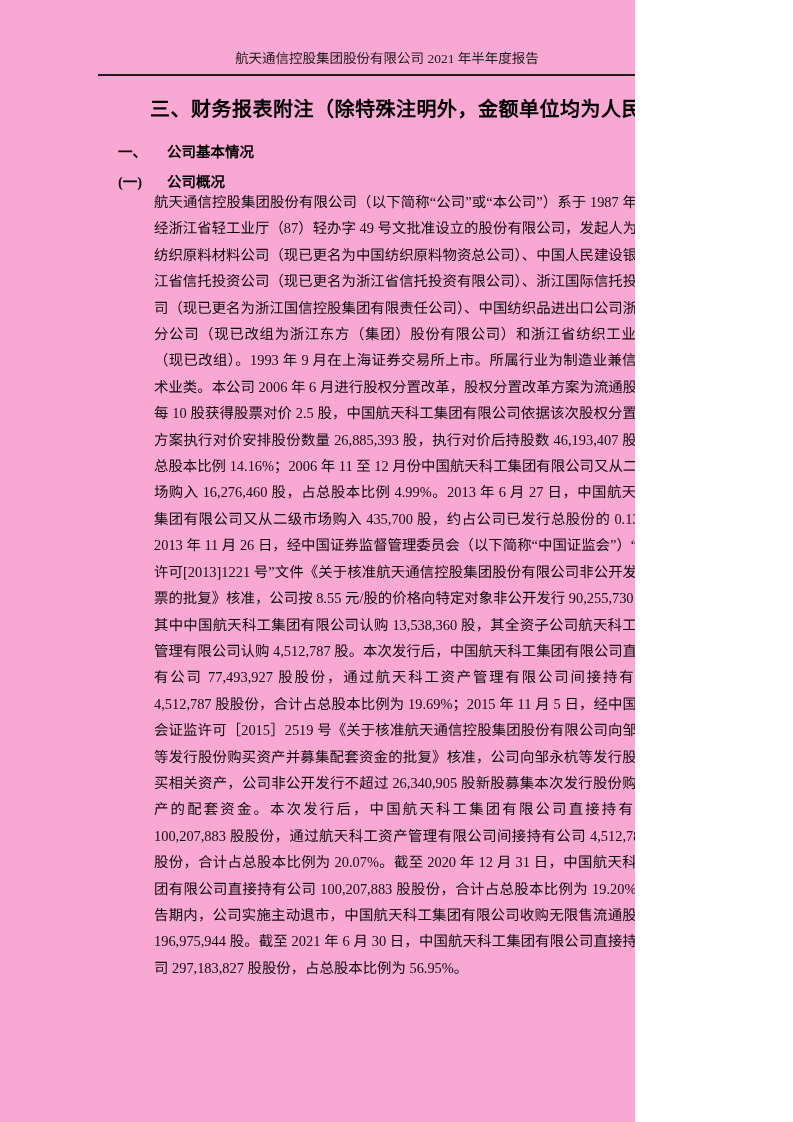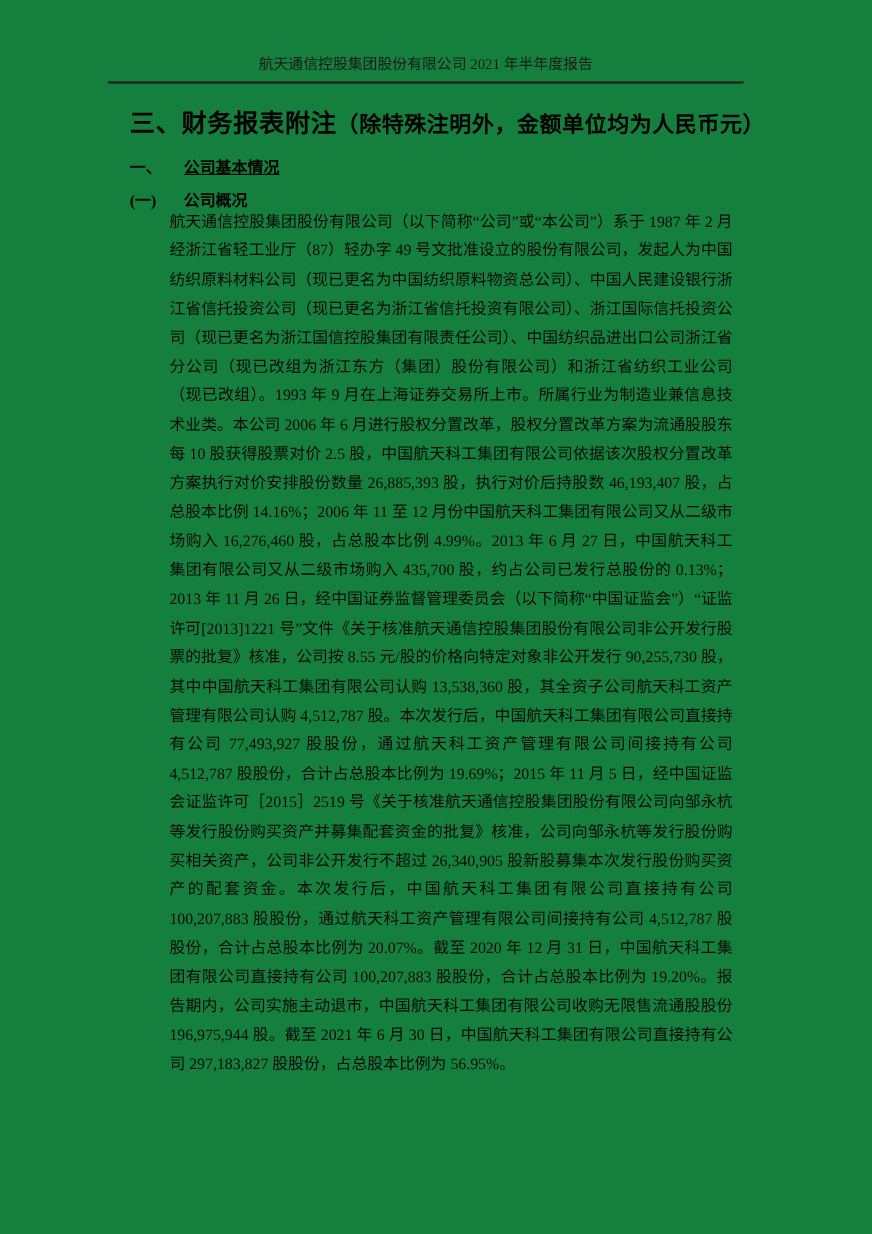--- a/index.html
+++ b/index.html
@@ -2,23 +2,23 @@
 <html lang="zh-CN"><head>
 <meta charset="utf-8">
 <style>
   html, body {
     margin: 0;
     padding: 0;
     background: #ffffff;
   }
   .page {
     position: relative;
-    width: 793px;
+    width: 635px;
     height: 1122px;
-    background: #15803d;
+    background: #f9a8d4;
     font-family: "Liberation Serif", "DejaVu Serif", serif;
     color: #111111;
     overflow: hidden;
   }
   
   .doc-header {
     position: absolute;
     left: 98px;
     top: 50px;
     width: 578px;
@@ -33,41 +33,42 @@
   .section-title {
     position: absolute;
     left: 118px;
     top: 93px;
     width: 560px;
     font-weight: bold;
     color: #000000;
     white-space: nowrap;
   }
   .section-title .big {
-    font-size: 23px;
+    font-size: 20px;
     letter-spacing: 0.5px;
+    margin-left: 32px;
   }
   .section-title .note {
     font-size: 20px;
     letter-spacing: 0.5px;
   }
   
   .sub-heading {
     position: absolute;
     left: 118px;
     width: 560px;
     font-weight: bold;
     font-size: 14.5px;
     color: #000000;
   }
   .sub-heading .num {
     display: inline-block;
     width: 49px;
   }
-  .h-level1 { top: 140px; text-decoration: underline; }
+  .h-level1 { top: 140px; }
   .h-level2 { top: 170px; }
   
   .body-block {
     position: absolute;
     left: 154px;
     top: 189px;
     width: 512px;
     font-size: 14.4px;
     line-height: 26.4px;
     color: #0a0a0a;

